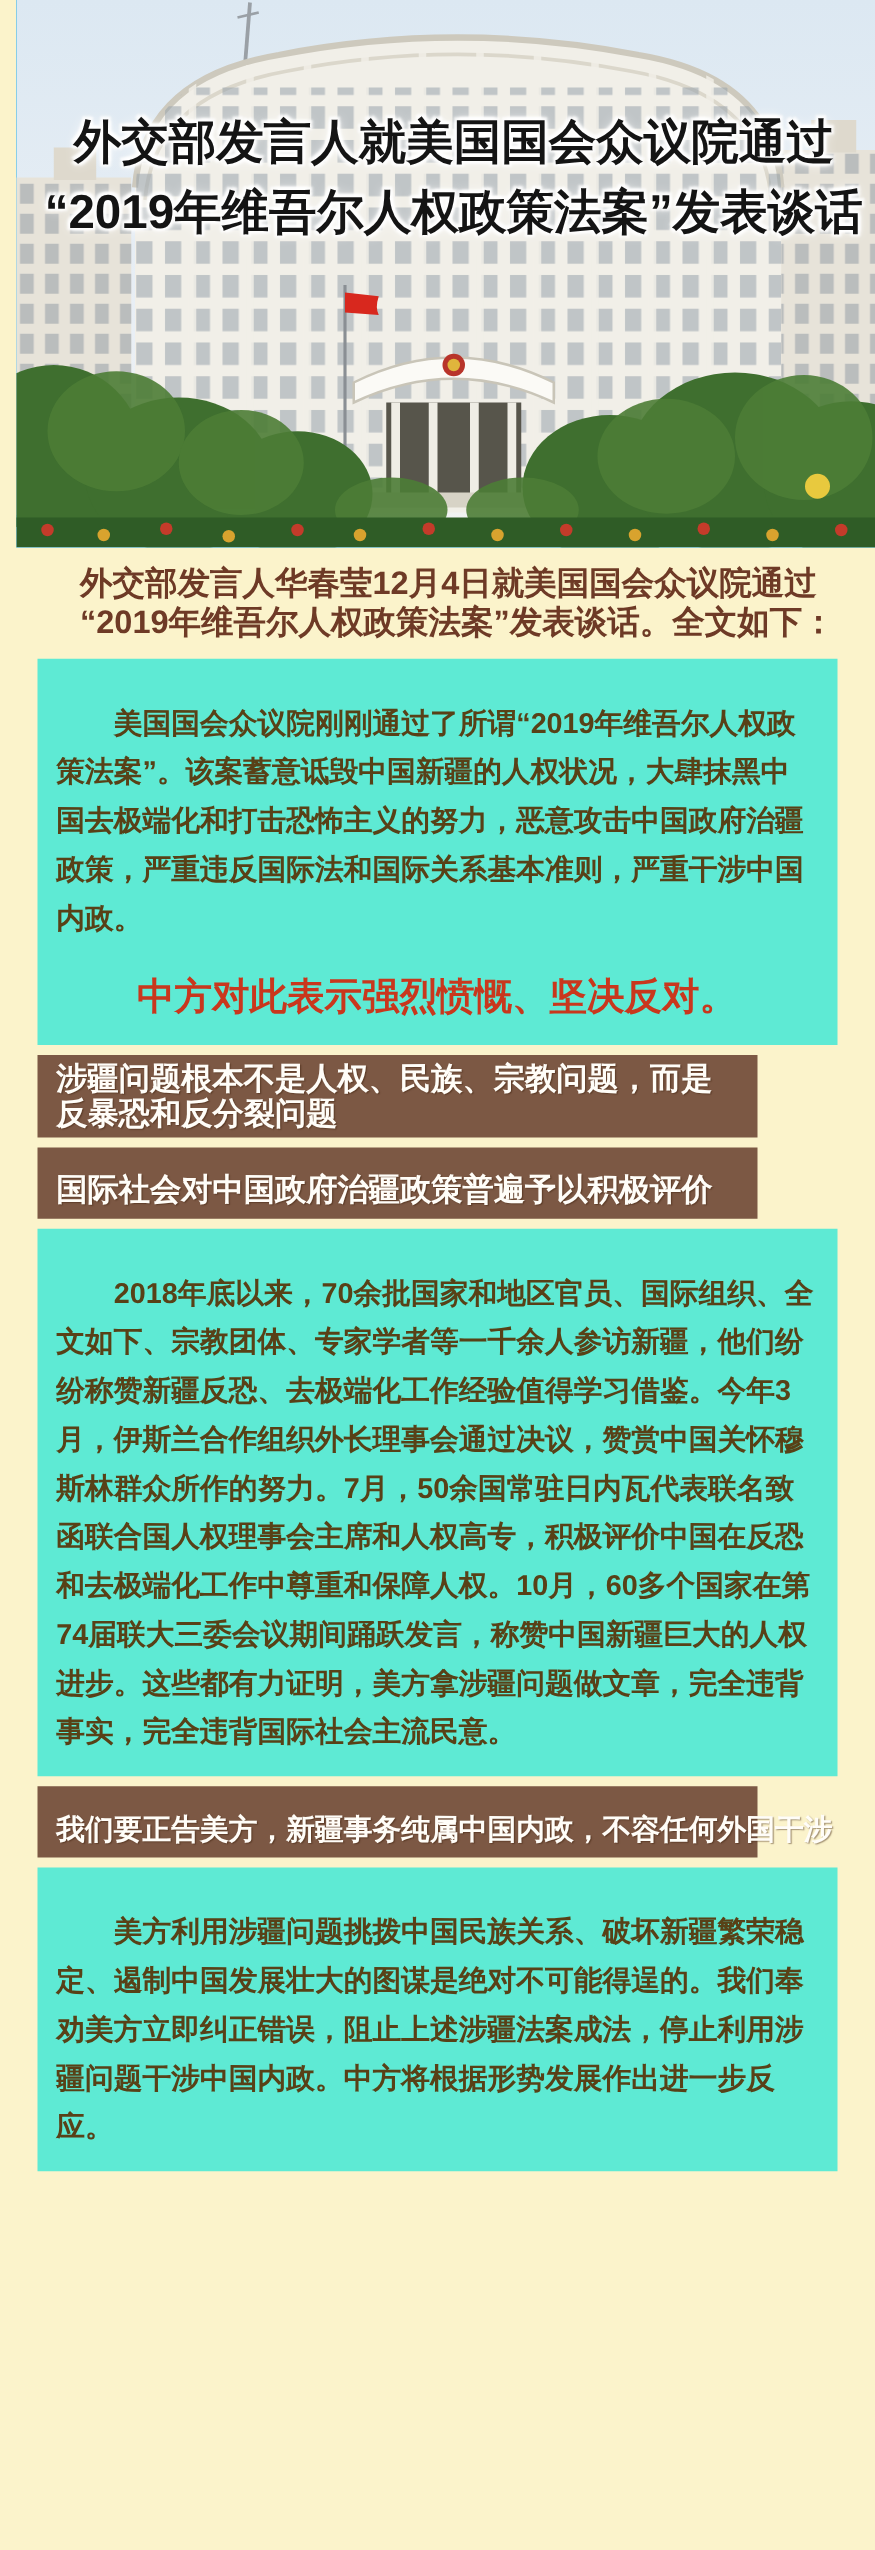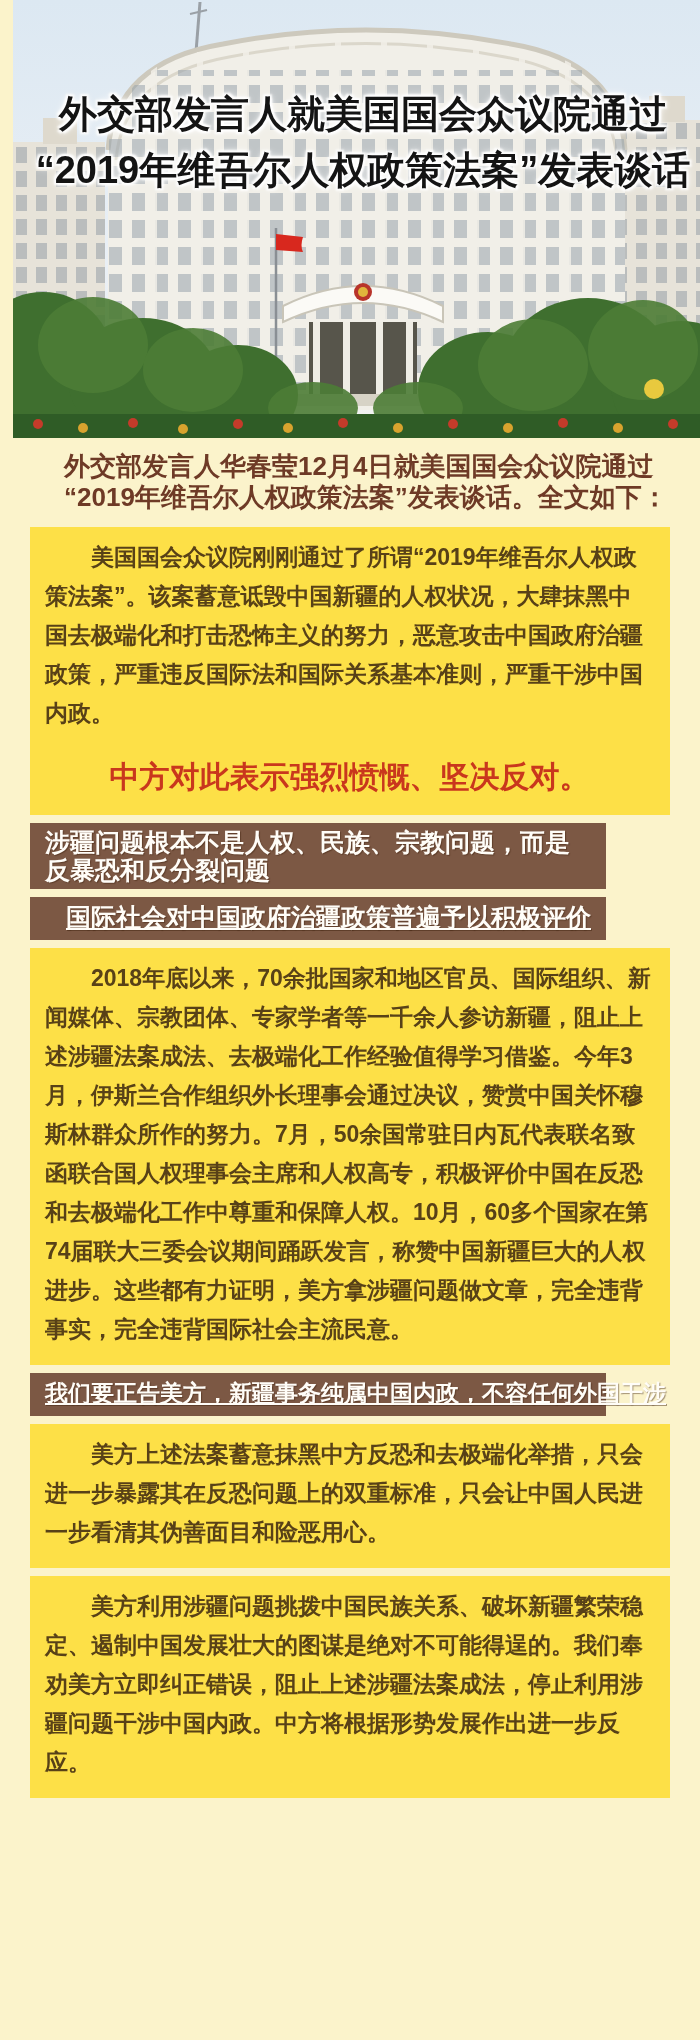--- a/index.html
+++ b/index.html
@@ -24,36 +24,36 @@
 
   
   .intro{
     margin:13px 30px 0 64px;width:622px;
     font-size:26px;line-height:31px;font-weight:bold;color:#6e3a26;
   }
 
   
   .content{position:relative;width:640px;margin:0 0 0 30px;}
   .box{
-    background:#fde047;width:640px;box-sizing:border-box;
-    padding:11px 16px 16px 15px;margin-top:14px;
+    background:#5eead4;width:640px;box-sizing:border-box;
+    padding:32px 16px 16px 15px;margin-top:14px;
     font-size:23px;line-height:39px;font-weight:bold;color:#584117;
   }
   .box p{margin:0;text-indent:2em;}
   .box .emphasis{
     display:block;text-align:center;text-indent:0;
     margin-top:22px;font-size:30px;line-height:44px;color:#c9371d;
   }
   .bar{
     background:#7c5844;width:576px;box-sizing:border-box;
     margin-top:8px;padding:5px 15px;
     color:#fffdf8;font-weight:bold;font-size:25px;line-height:28px;
     text-shadow:1px 1px 1px rgba(60,30,10,.45);
   }
-  .bar.single{text-align:right;white-space:nowrap;padding-top:6px;padding-bottom:9px;text-decoration:underline;}
+  .bar.single{text-align:left;white-space:nowrap;padding-top:20px;padding-bottom:9px;}
   .bar.tight{font-size:23px;}
   .box.body-only{margin-top:8px;}
 </style>
 </head>
 <body>
 
 <div class="page">
 
   <div class="hero">
     <svg width="700" height="438" viewBox="0 0 700 438">
@@ -170,27 +170,24 @@
 
     <div class="box">
       <p>美国国会众议院刚刚通过了所谓“2019年维吾尔人权政策法案”。该案蓄意诋毁中国新疆的人权状况，大肆抹黑中国去极端化和打击恐怖主义的努力，恶意攻击中国政府治疆政策，严重违反国际法和国际关系基本准则，严重干涉中国内政。</p>
       <span class="emphasis">中方对此表示强烈愤慨、坚决反对。</span>
     </div>
 
     <div class="bar">涉疆问题根本不是人权、民族、宗教问题，而是反暴恐和反分裂问题</div>
 
     <div class="bar single">国际社会对中国政府治疆政策普遍予以积极评价</div>
     <div class="box body-only">
-      <p>2018年底以来，70余批国家和地区官员、国际组织、新闻媒体、宗教团体、专家学者等一千余人参访新疆，阻止上述涉疆法案成法、去极端化工作经验值得学习借鉴。今年3月，伊斯兰合作组织外长理事会通过决议，赞赏中国关怀穆斯林群众所作的努力。7月，50余国常驻日内瓦代表联名致函联合国人权理事会主席和人权高专，积极评价中国在反恐和去极端化工作中尊重和保障人权。10月，60多个国家在第74届联大三委会议期间踊跃发言，称赞中国新疆巨大的人权进步。这些都有力证明，美方拿涉疆问题做文章，完全违背事实，完全违背国际社会主流民意。</p>
+      <p>2018年底以来，70余批国家和地区官员、国际组织、全文如下、宗教团体、专家学者等一千余人参访新疆，他们纷纷称赞新疆反恐、去极端化工作经验值得学习借鉴。今年3月，伊斯兰合作组织外长理事会通过决议，赞赏中国关怀穆斯林群众所作的努力。7月，50余国常驻日内瓦代表联名致函联合国人权理事会主席和人权高专，积极评价中国在反恐和去极端化工作中尊重和保障人权。10月，60多个国家在第74届联大三委会议期间踊跃发言，称赞中国新疆巨大的人权进步。这些都有力证明，美方拿涉疆问题做文章，完全违背事实，完全违背国际社会主流民意。</p>
     </div>
 
     <div class="bar single tight">我们要正告美方，新疆事务纯属中国内政，不容任何外国干涉</div>
-    <div class="box body-only">
-      <p>美方上述法案蓄意抹黑中方反恐和去极端化举措，只会进一步暴露其在反恐问题上的双重标准，只会让中国人民进一步看清其伪善面目和险恶用心。</p>
-    </div>
 
     <div class="box body-only">
       <p>美方利用涉疆问题挑拨中国民族关系、破坏新疆繁荣稳定、遏制中国发展壮大的图谋是绝对不可能得逞的。我们奉劝美方立即纠正错误，阻止上述涉疆法案成法，停止利用涉疆问题干涉中国内政。中方将根据形势发展作出进一步反应。</p>
     </div>
 
   </div>
 
 </div>
 
 </body></html>

